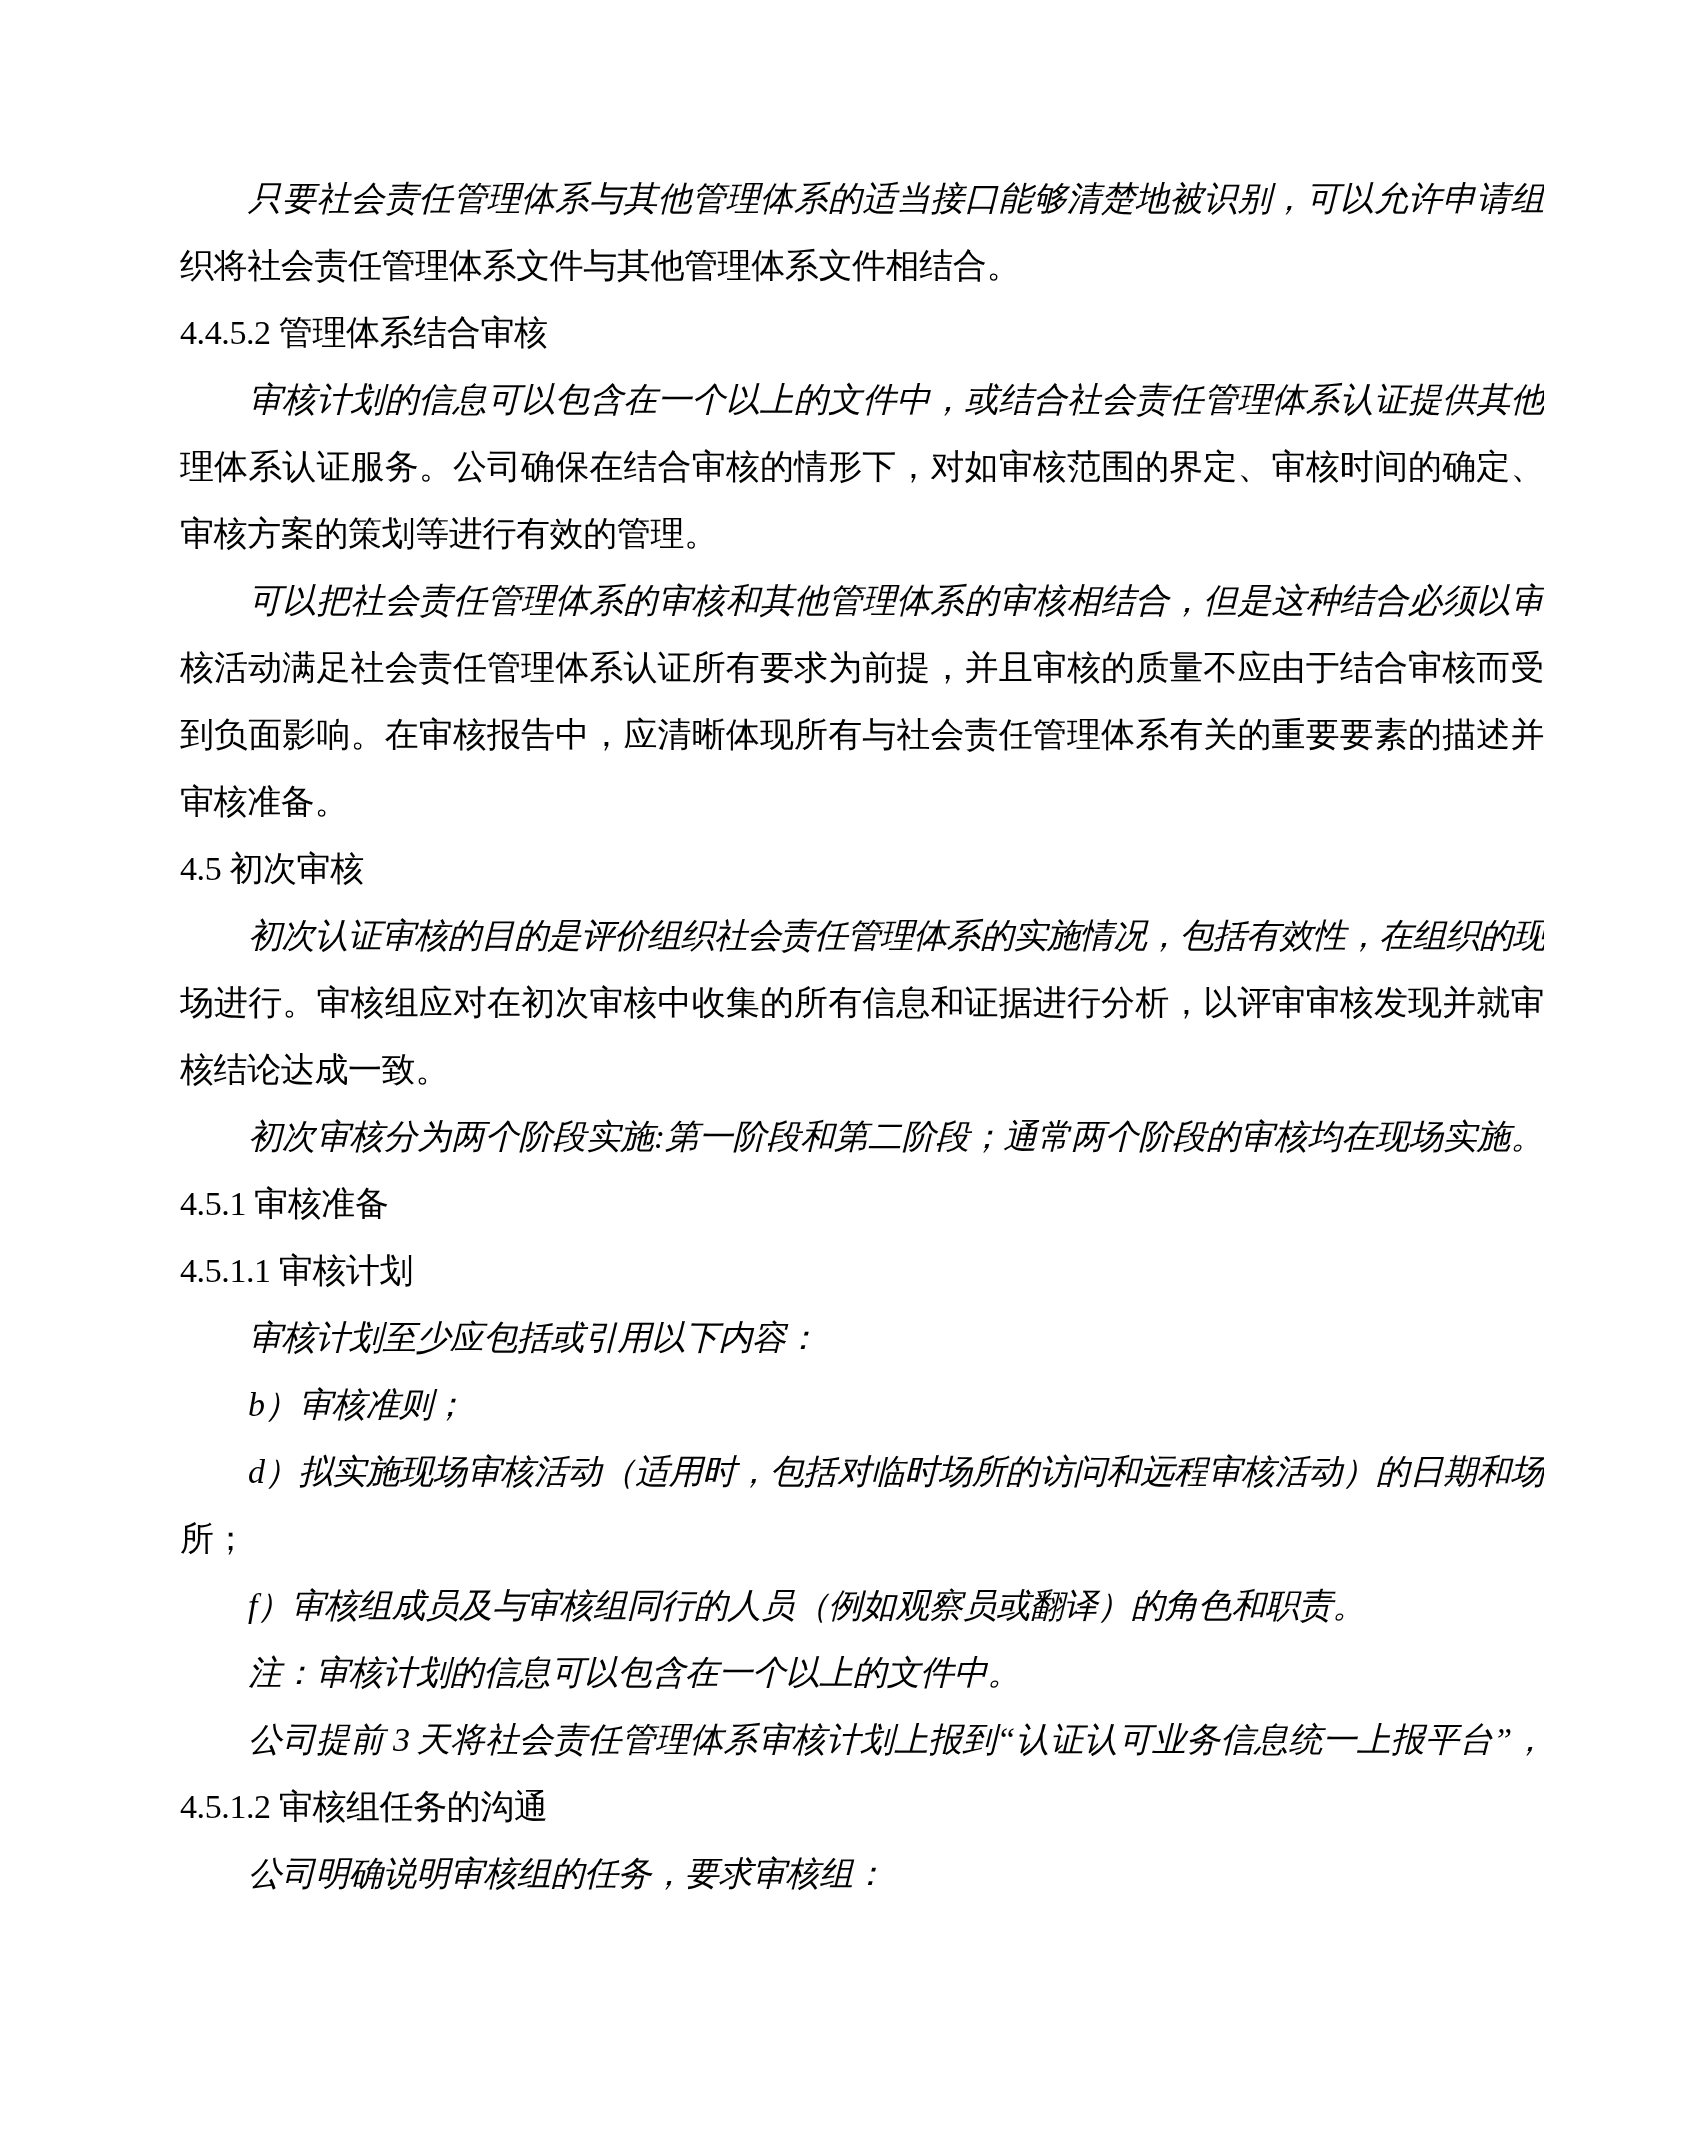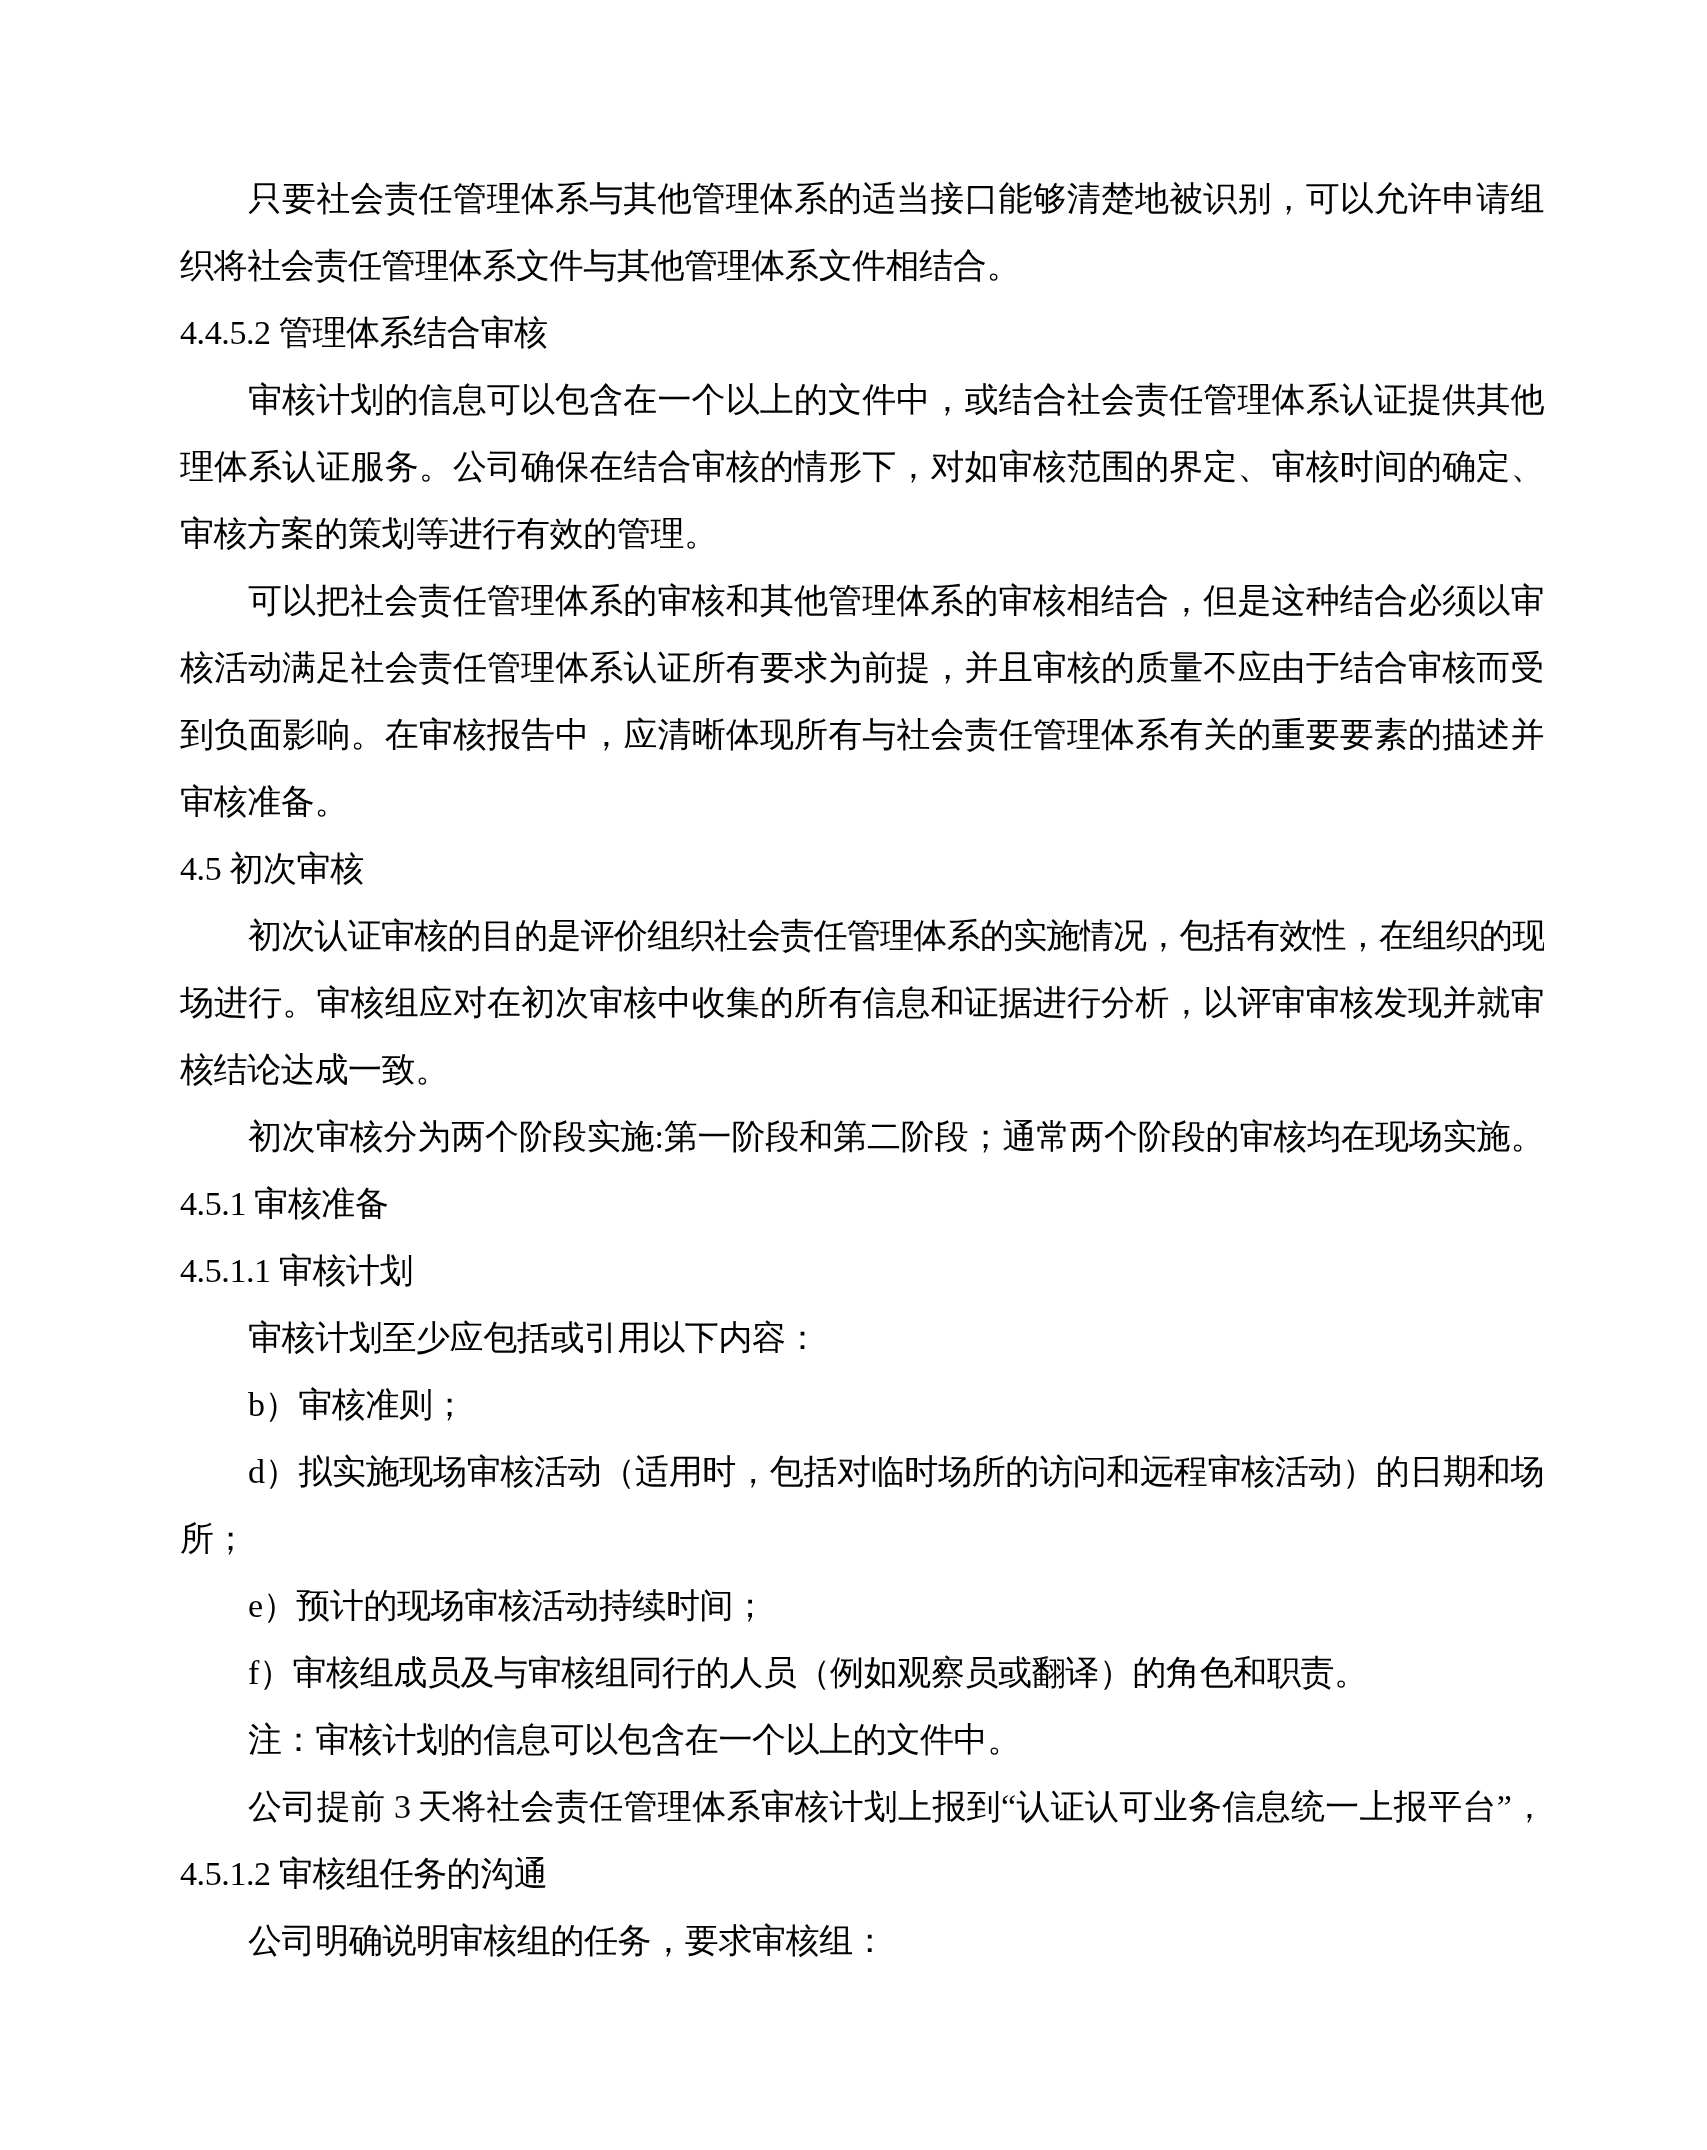--- a/index.html
+++ b/index.html
@@ -30,20 +30,21 @@
     text-align: left;
   }
   .line.fill {
     white-space: normal;
     overflow: hidden;
     text-align: justify;
     text-align-last: justify;
   }
   .line.indent {
     text-indent: 68px;
+    font-style: italic;
   }
   .line.tight {
     letter-spacing: -2.2px;
   }
 </style>
 </head>
 <body>
 
 <div class="doc-content">
   <div class="line indent fill">只要社会责任管理体系与其他管理体系的适当接口能够清楚地被识别，可以允许申请组</div>
@@ -60,21 +61,20 @@
   <div class="line indent fill tight">初次认证审核的目的是评价组织社会责任管理体系的实施情况，包括有效性，在组织的现</div>
   <div class="line fill">场进行。审核组应对在初次审核中收集的所有信息和证据进行分析，以评审审核发现并就审</div>
   <div class="line">核结论达成一致。</div>
   <div class="line indent fill">初次审核分为两个阶段实施:第一阶段和第二阶段；通常两个阶段的审核均在现场实施。</div>
   <div class="line">4.5.1 审核准备</div>
   <div class="line">4.5.1.1 审核计划</div>
   <div class="line indent">审核计划至少应包括或引用以下内容：</div>
   <div class="line indent">b）审核准则；</div>
   <div class="line indent fill">d）拟实施现场审核活动（适用时，包括对临时场所的访问和远程审核活动）的日期和场</div>
   <div class="line">所；</div>
-  <div class="line indent">e）预计的现场审核活动持续时间；</div>
   <div class="line indent">f）审核组成员及与审核组同行的人员（例如观察员或翻译）的角色和职责。</div>
   <div class="line indent">注：审核计划的信息可以包含在一个以上的文件中。</div>
   <div class="line indent fill tight">公司提前 3 天将社会责任管理体系审核计划上报到“认证认可业务信息统一上报平台”，</div>
   <div class="line">4.5.1.2 审核组任务的沟通</div>
   <div class="line indent">公司明确说明审核组的任务，要求审核组：</div>
 
 </div>
 
 
 </body></html>

